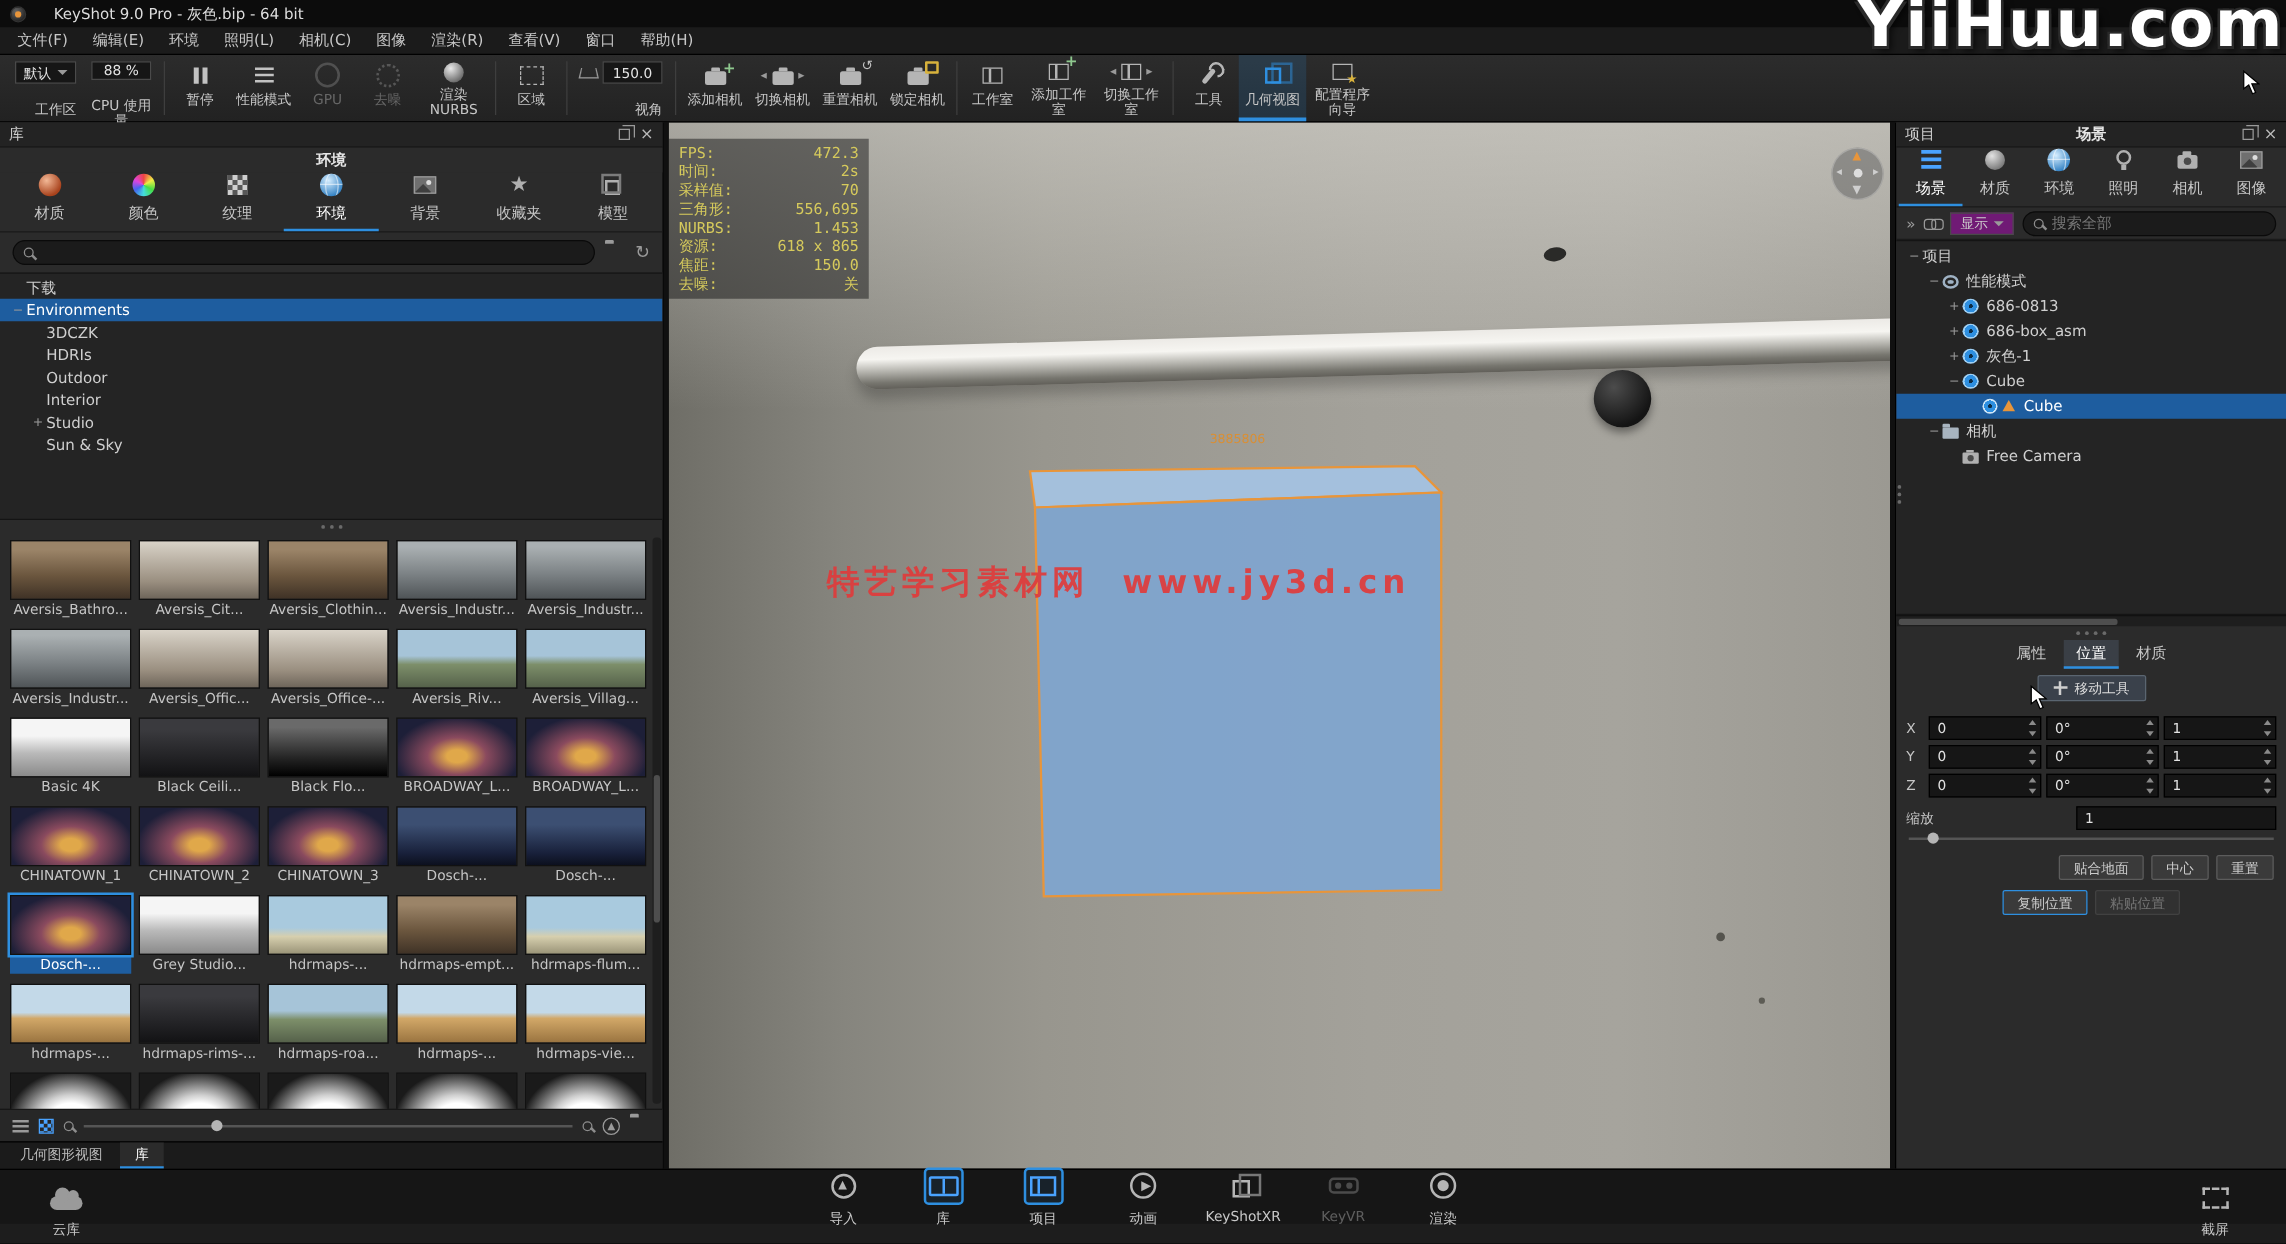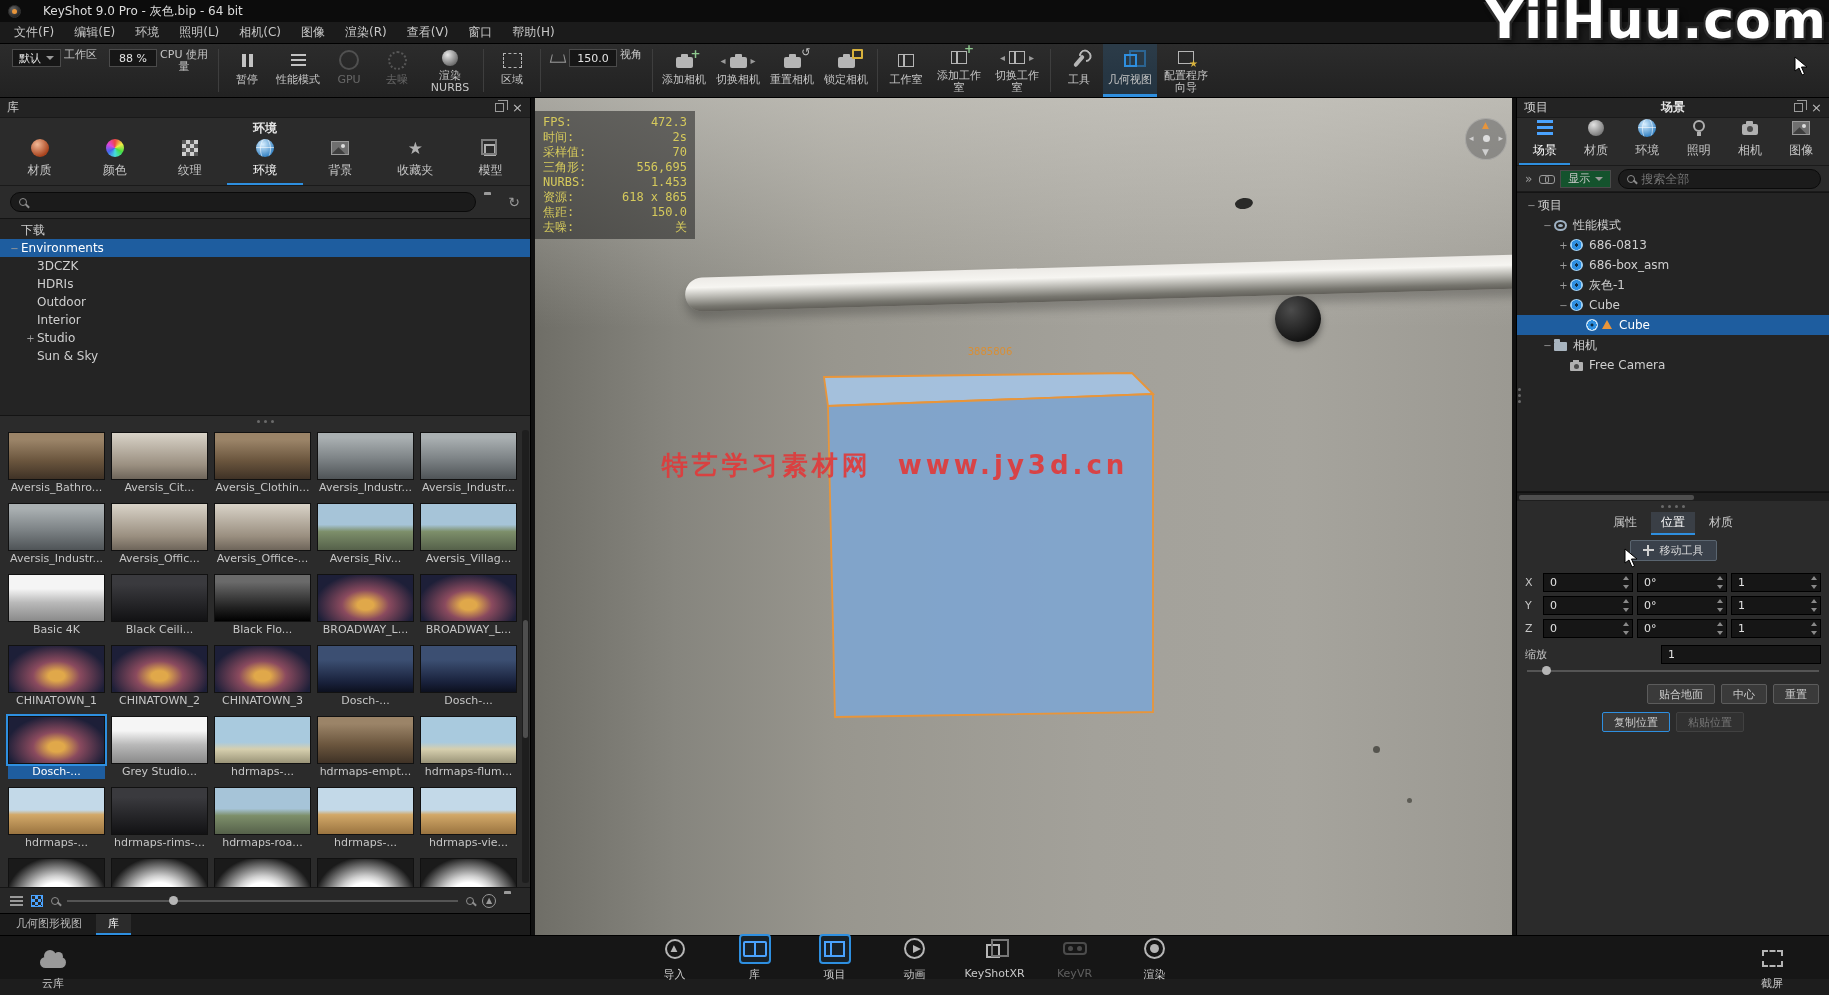--- a/index.html
+++ b/index.html
@@ -19,21 +19,21 @@
   .tb-group{display:flex;align-items:stretch}
   .tb-sep{width:1px;background:#3e3e3e;margin:5px 4px}
   .tb-item{min-width:48px;padding:4px 5px 0;display:flex;flex-direction:column;align-items:center;gap:2px;border-bottom:3px solid transparent}
   .tb-item.active{background:rgba(46,143,224,.16);border-bottom-color:#2e8fe0}
   .tb-item.disabled{opacity:.4}
   .tb-label{font-size:11px;color:#c6c6c6;text-align:center;line-height:1.1;max-width:48px;word-break:break-word}
   .ticon{height:24px;display:flex;align-items:center;justify-content:center}
   .tglyph{display:flex;align-items:center;justify-content:center;position:relative;color:#b9b9b9}
   .has-arrows .ticon::before{content:"◂";color:#9a9a9a;font-size:10px;margin-right:4px}
   .has-arrows .ticon::after{content:"▸";color:#9a9a9a;font-size:10px;margin-left:4px}
-  .tb-fgroup{display:flex;flex-direction:row;align-items:flex-start;gap:3px;padding:5px 6px 0}
+  .tb-fgroup{display:flex;flex-direction:column;align-items:flex-end;gap:15px;padding:5px 6px 0}
   .tb-field{height:18px;min-width:48px;background:#161616;border:1px solid #4a4a4a;color:#e3e3e3;display:flex;align-items:center;justify-content:center;gap:5px;font-size:11px;padding:0 6px}
   .combo-arrow{width:0;height:0;border-left:4px solid transparent;border-right:4px solid transparent;border-top:4px solid #9a9a9a}
   .fov-wrap{display:flex;align-items:center;gap:4px}
   .fov-glyph{width:14px;height:10px;border:1.5px solid #9a9a9a;border-top:none;transform:perspective(20px) rotateX(35deg)}
 
   
   .icon-pause::before{content:"";display:block;width:4px;height:13px;background:#c2c2c2;box-shadow:7px 0 0 #c2c2c2;margin-right:7px}
   .icon-perf::before{content:"";display:block;width:15px;height:2px;background:#c2c2c2;box-shadow:0 5px 0 #c2c2c2,0 10px 0 #c2c2c2;margin-bottom:10px}
   .icon-gpu::before{content:"";display:block;width:16px;height:16px;border:2px solid #8a8a8a;border-radius:50%}
   .icon-denoise::before{content:"";display:block;width:15px;height:15px;border:2px dotted #9a9a9a;border-radius:50%}
@@ -98,21 +98,21 @@
   .icon-scenelist::before{content:"";display:block;width:16px;height:3px;background:#4aa3ff;box-shadow:0 6px 0 #4aa3ff,0 12px 0 #4aa3ff}
   .icon-bulb{width:12px;height:12px;border:2px solid #b0b0b0;border-radius:50%;position:relative;margin-top:-4px}
   .icon-bulb::after{content:"";position:absolute;left:2px;bottom:-6px;width:4px;height:4px;background:#b0b0b0}
   .icon-camera{width:16px;height:11px;background:#b0b0b0;border-radius:2px;position:relative;margin-top:3px}
   .icon-camera::before{content:"";position:absolute;top:-3px;left:4px;width:7px;height:3px;background:#b0b0b0;border-radius:1px 1px 0 0}
   .icon-camera::after{content:"";position:absolute;top:2px;left:5px;width:6px;height:6px;border-radius:50%;background:#4a4a4a}
 
   
   .search-row{height:32px;display:flex;align-items:center;gap:8px;padding:0 10px}
   .search-box{flex:1;height:20px;background:#1b1b1b;border:1px solid #0a0a0a;border-radius:10px;display:flex;align-items:center;gap:6px;padding:0 8px}
-  .search-box input{flex:1;background:transparent;border:none;outline:none;color:#ec4899;font-size:12px;font-family:Liberation Sans, sans-serif}
+  .search-box input{flex:1;background:transparent;border:none;outline:none;color:#ec4899;font-size:12px;font-family:Liberation Serif, serif}
   .mag{width:8px;height:8px;border:1.5px solid #8d8d8d;border-radius:50%;position:relative;flex:none}
   .mag::after{content:"";position:absolute;width:5px;height:1.5px;background:#8d8d8d;transform:rotate(45deg);right:-4px;bottom:-1px}
   .sr-ic{width:16px;height:14px;position:relative;flex:none}
   .folder-sh{width:15px;height:10px;background:#9a9a9a;border-radius:1px;position:relative;margin-top:3px}
   .folder-sh::before{content:"";position:absolute;top:-3px;left:0;width:7px;height:3px;background:#9a9a9a;border-radius:1px 1px 0 0}
   .refresh-g{color:#9a9a9a;font-size:14px;line-height:1}
   .refresh-g::before{content:"↻"}
 
   
   .tree{background:#242424;border-top:1px solid #141414;border-bottom:1px solid #141414;overflow:hidden;padding-top:2px}
@@ -191,21 +191,21 @@
   .vp-compass .w{left:4px;top:16px}
   .vp-compass .e{right:4px;top:16px}
   .vp-compass .c{left:18px;top:17px;width:7px;height:7px;border-radius:50%;background:#ddd}
 
   
   .rp-filter{height:26px;display:flex;align-items:center;gap:7px;padding:0 8px;border-bottom:1px solid #1a1a1a}
   .chev{color:#9a9a9a;font-size:12px}
   .chain{width:14px;height:8px;position:relative}
   .chain::before,.chain::after{content:"";position:absolute;top:0;width:8px;height:7px;border:1.5px solid #9a9a9a;border-radius:3px}
   .chain::after{left:6px}
-  .disp-btn{display:flex;align-items:center;gap:5px;height:18px;padding:0 7px;background:#14532d;border:1px solid #4a4a4a;color:#ccc;font-size:11px}
+  .disp-btn{display:flex;align-items:center;gap:5px;height:18px;padding:0 7px;background:#701a75;border:1px solid #4a4a4a;color:#ccc;font-size:11px}
   .rp-tree{height:300px}
   .rp-tree .trow{height:20px}
   .hscroll{height:9px;background:#1e1e1e;position:relative;border-top:1px solid #111}
   .hscroll i{position:absolute;left:2px;top:2px;height:5px;width:56%;background:#4e4e4e;border-radius:2px}
   .rp-splitdots{position:absolute;left:1px;top:290px;display:flex;flex-direction:column;gap:3px}
   .rp-splitdots i{width:3px;height:3px;border-radius:50%;background:#6a6a6a}
   .rp-subtabs{height:24px;display:flex;align-items:center;justify-content:center;gap:4px}
   .subtab{padding:2px 10px;color:#c6c6c6;font-size:12px;border-bottom:2px solid transparent}
   .subtab.active{color:#fff;background:#3a3f46;border-bottom-color:#2e8fe0}
   .rp-movetool{height:30px;display:flex;align-items:center;justify-content:center}

